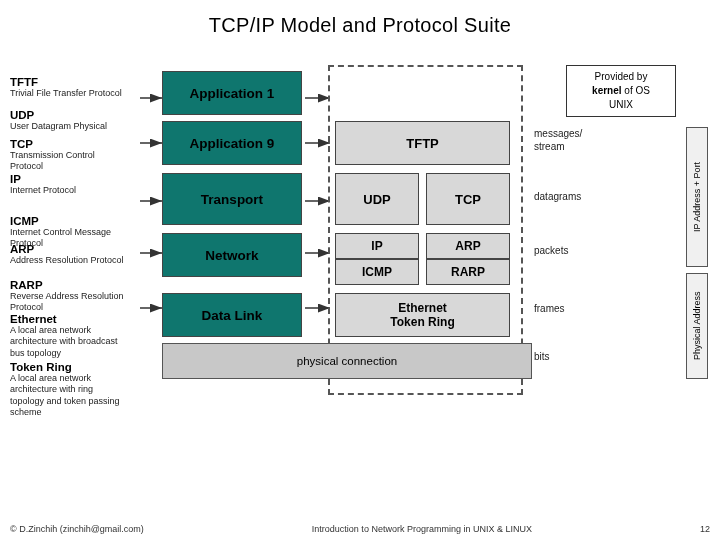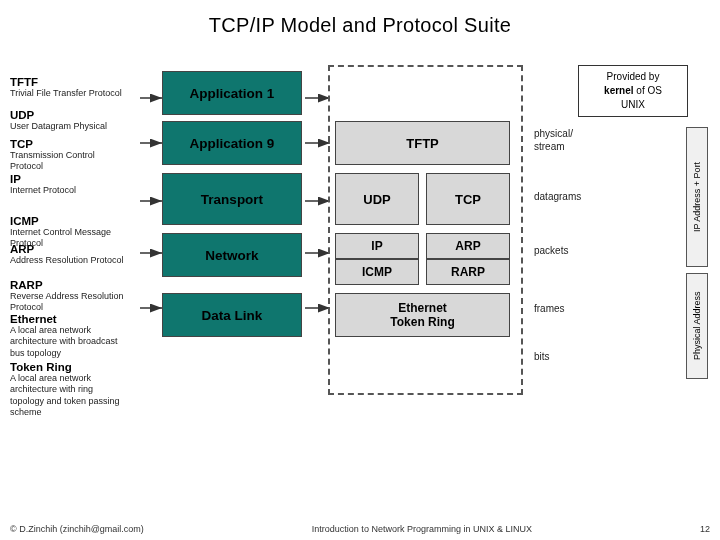--- a/index.html
+++ b/index.html
@@ -256,30 +256,33 @@
   </div>
   <div class="rbox" style="left:416px; top:216px; width:84px; height:26px; font-size:12px;">
     <span>RARP</span>
   </div>
 
   <div class="rbox" style="left:325px; top:250px; width:175px; height:44px; font-size:12px; white-space:pre-line;">
     <span>Ethernet
 Token Ring</span>
   </div>
 
-
-  <div class="kernel-provided" style="left:556px; top:22px; width:110px;margin-left:12px;">
+  <div class="phys-bar" style="left:152px; top:300px; width:370px; height:36px;">
+    <span>physical connection</span>
+  </div>
+
+  <div class="kernel-provided" style="left:556px; top:22px; width:110px;">
     <span>Provided by</span><br>
     <strong>kernel</strong>
     <span>of OS</span><br>
     <span>UNIX</span>
   </div>
 
   <div class="annotation" style="left:524px; top:84px; width:70px; line-height:1.3;">
-    <span>physical/
+    <span>messages/
 stream</span>
   </div>
 
   <div class="annotation" style="left:524px; top:148px;">
     <span>datagrams</span>
   </div>
   <div class="annotation" style="left:524px; top:202px;">
     <span>packets</span>
   </div>
   <div class="annotation" style="left:524px; top:260px;">

